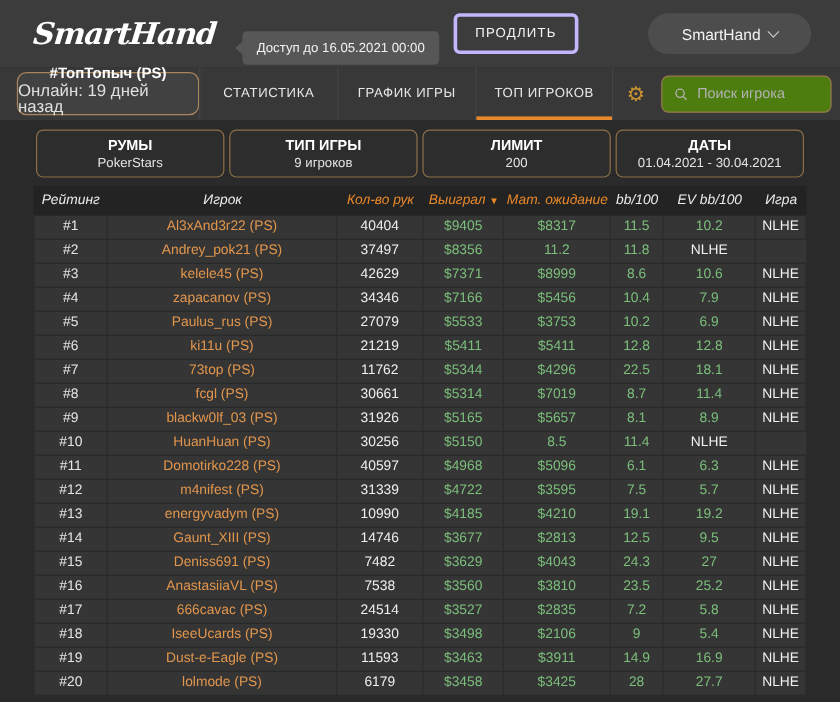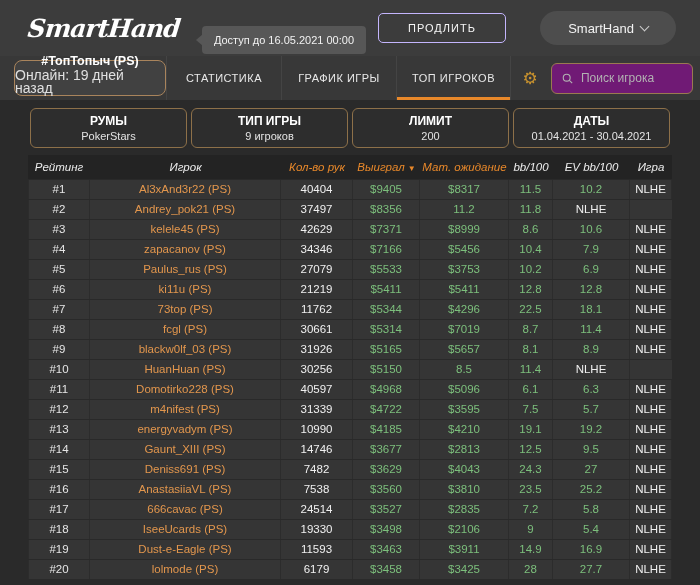--- a/index.html
+++ b/index.html
@@ -30,23 +30,23 @@
     border-radius:4px; white-space:nowrap;margin-top:24px;
   }
   .access-badge::before {
     content:""; position:absolute; left:-6px; top:50%;
     transform:translateY(-50%);
     border:6px solid transparent; border-left:none;
     border-right:7px solid #575757;
   }
   .renew-btn {
     margin-left:12px; background:transparent;
-    border:1px solid #c4b5fd; color:#f5f5f5;
+    border:3px solid #c4b5fd; color:#f5f5f5;
     font-size:11px; letter-spacing:1px;
-    padding:8px 29px; border-radius:5px;
+    padding:8px 15px; border-radius:5px;
     font-family:inherit; cursor:pointer; white-space:nowrap;
   }
   .account-pill {
     margin-left:auto; margin-right:8px;
     background:#4d4d4d; border-radius:18px;
     height:34px; min-width:136px; padding:0 18px;
     display:flex; align-items:center; justify-content:center; gap:7px;
     color:#f2f2f2; font-size:13px; cursor:pointer;
   }
   .chevron {
@@ -83,21 +83,21 @@
   }
   .gear {
     width:38px; display:flex; align-items:center; justify-content:center;
     font-size:17px; color:#c8922e; cursor:pointer;
   }
   .search-box {
     align-self:center; margin-left:2px;
     width:142px; height:31px;
     border:1px solid #9a7a50; border-radius:6px;
     display:flex; align-items:center; padding:0 10px; gap:8px;
-    background:#701a75;
+    background:#4d7c0f;
   }
   .search-box input {
     background:transparent; border:none; outline:none;
     color:#d5d5d5; font-size:12px; width:100%;
     font-family:inherit;
   }
   .search-box input::placeholder { color:#b2b2b2; }
 
   
   .filters {

